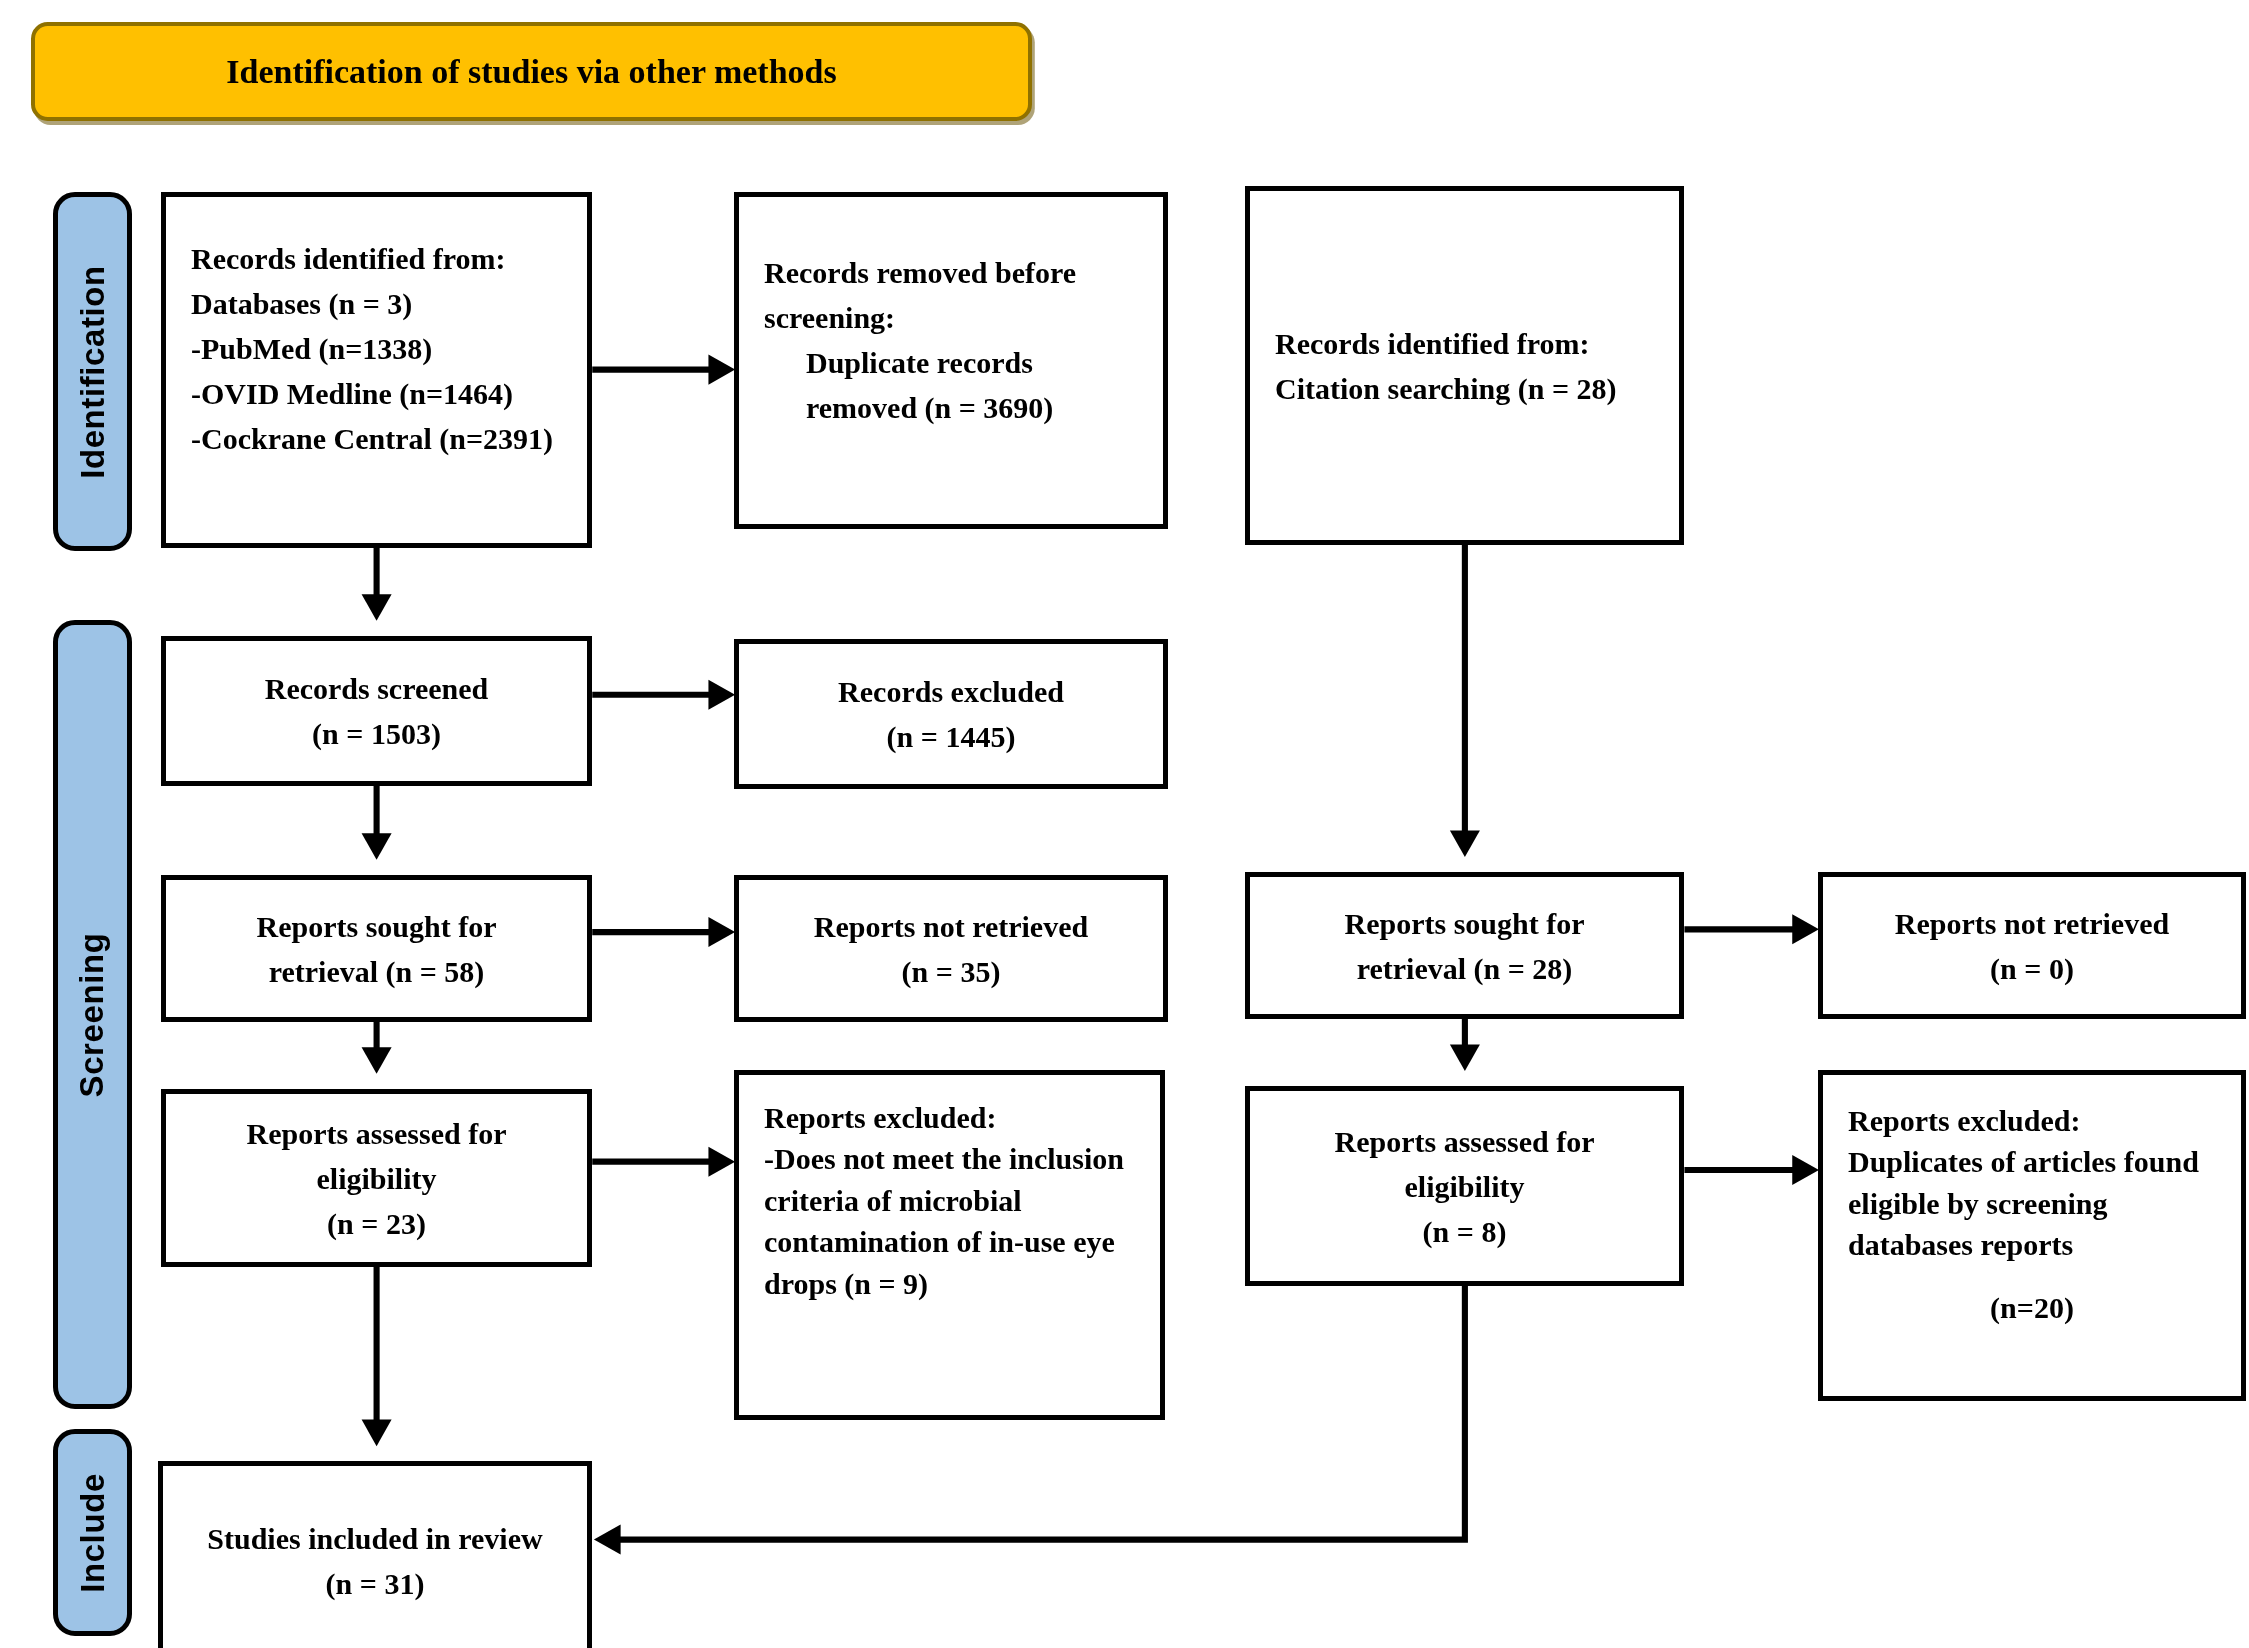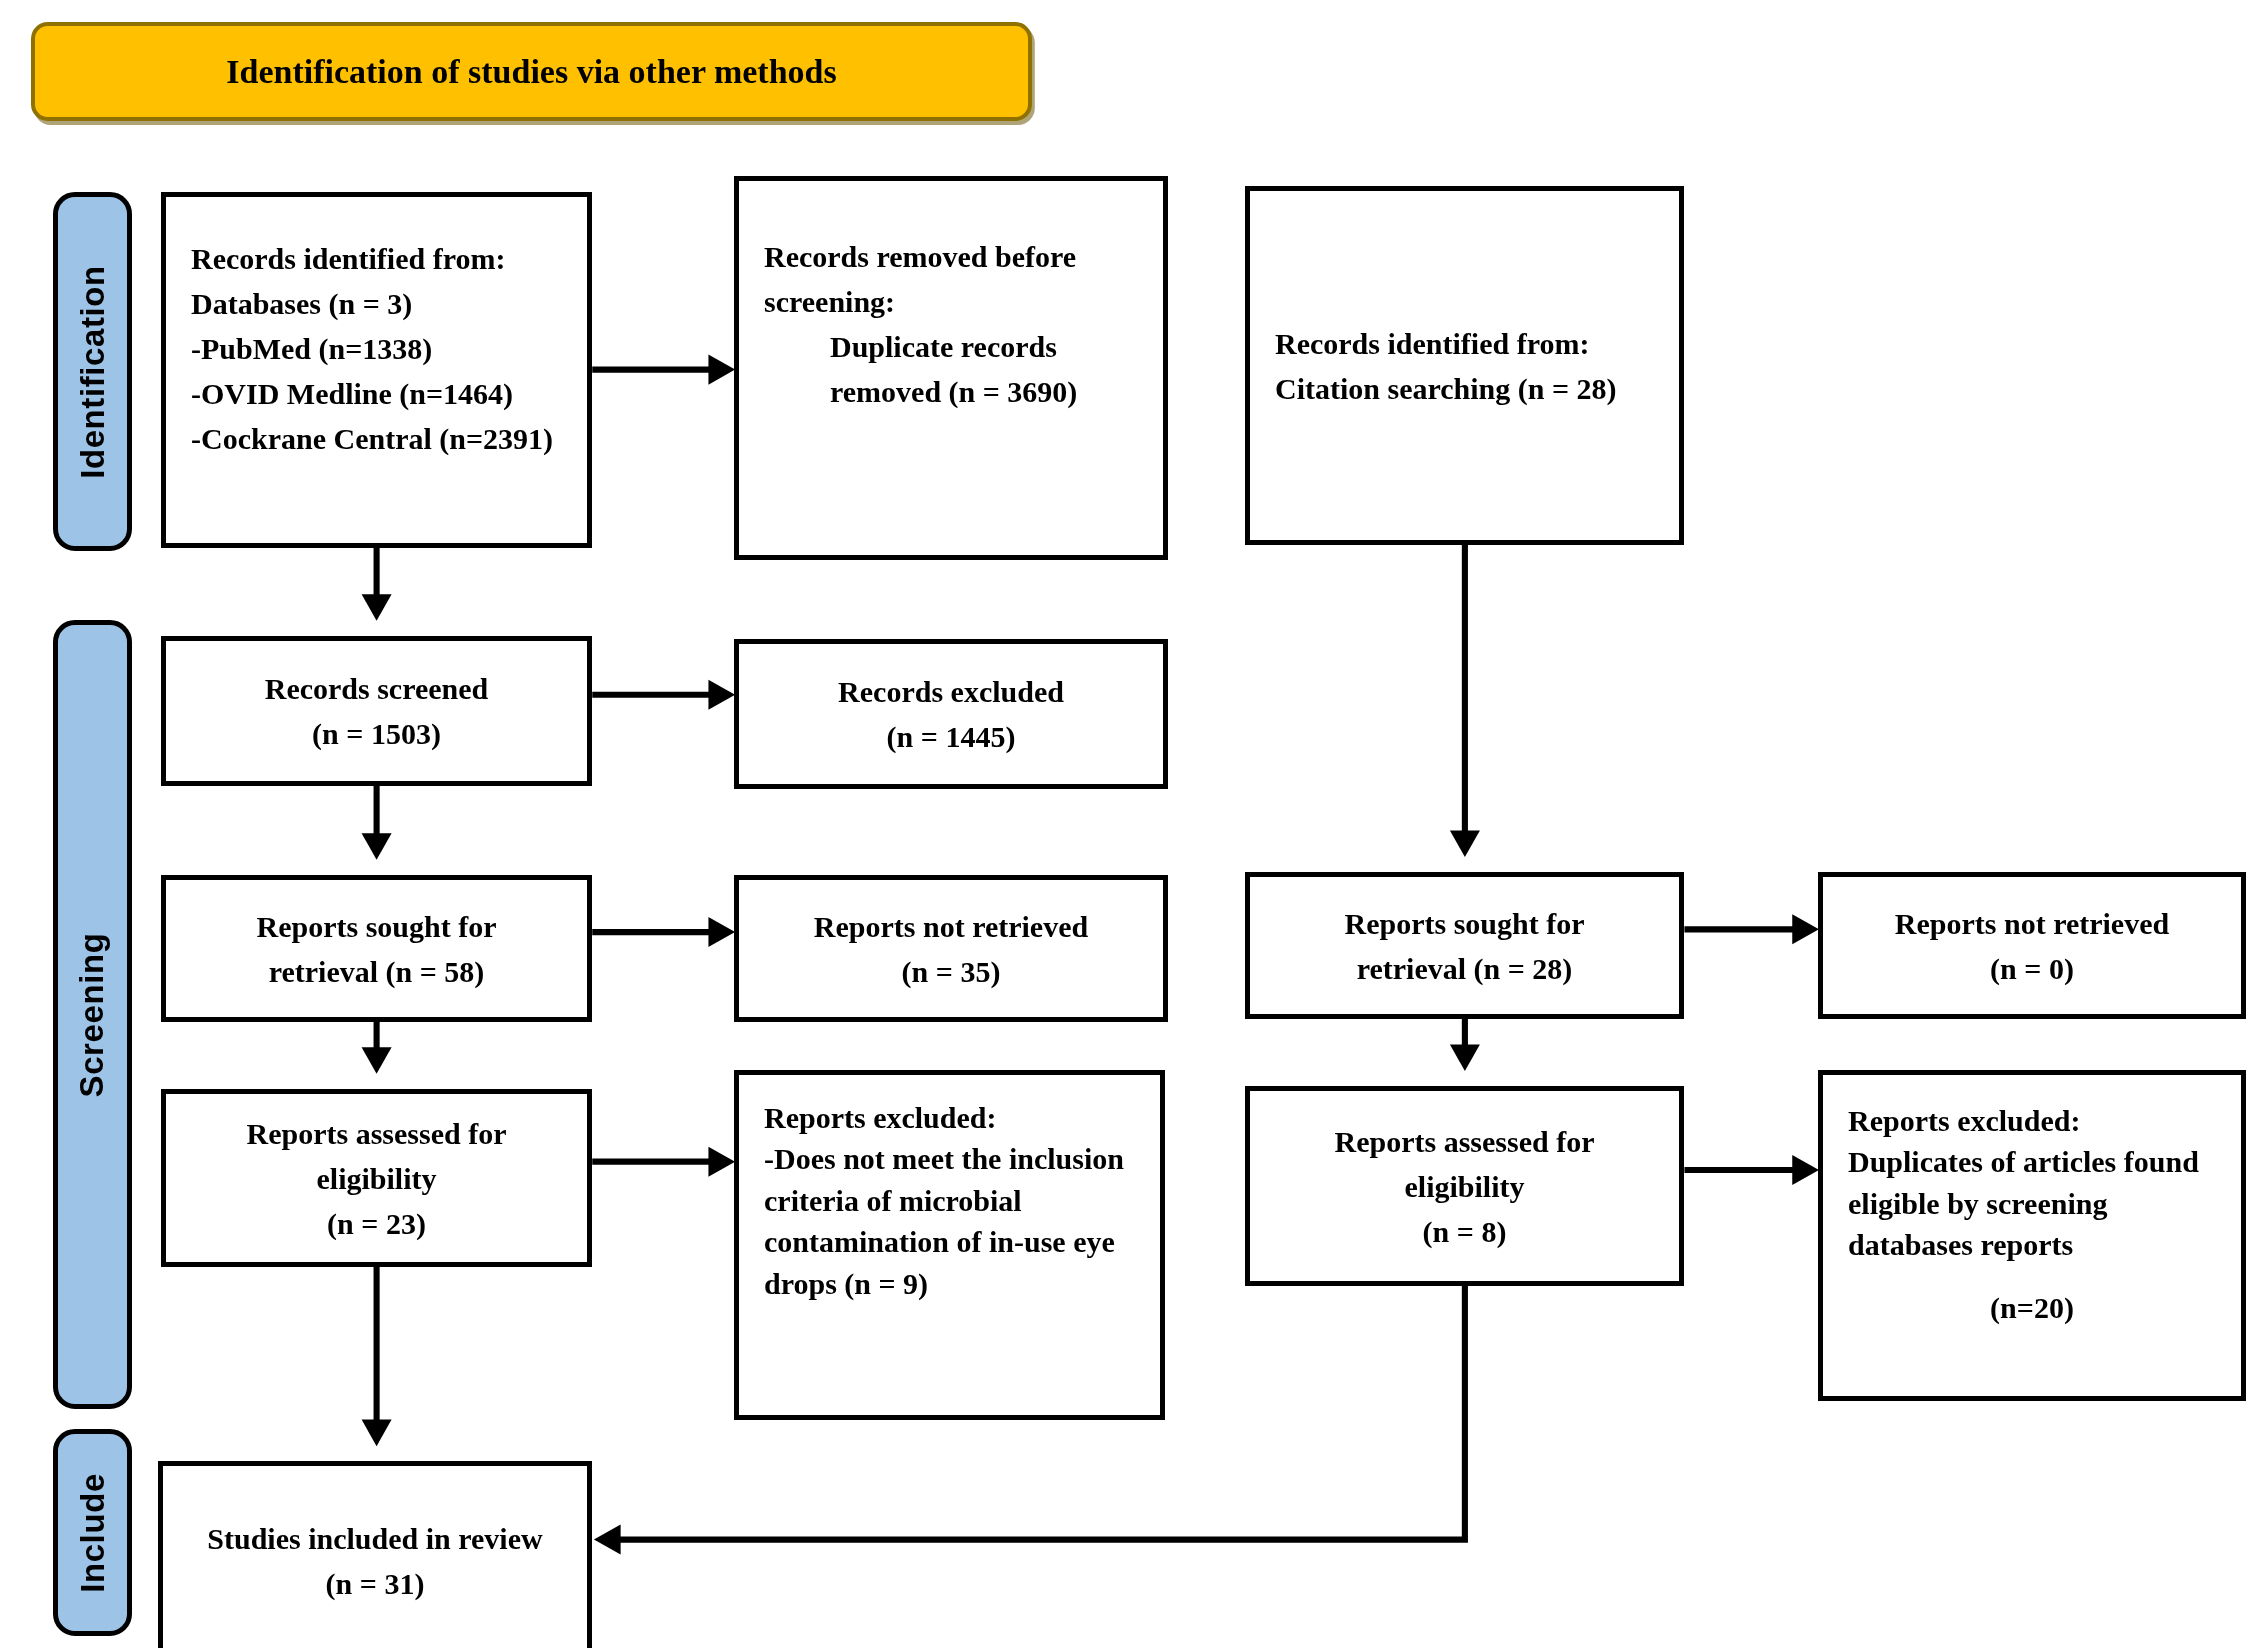--- a/index.html
+++ b/index.html
@@ -79,21 +79,21 @@
     text-align: center;
     margin-top: 16px;
   }
   .box.left {
     justify-content: center;
     align-items: flex-start;
     text-align: left;
     padding: 16.7px 25px;
   }
   .box.top { justify-content: flex-start; }
-  .box .indent { margin-left: 66px; font-family: Liberation Serif, serif; }
+  .box .indent { margin-left: 42px; font-family: Liberation Serif, serif; }
   .box.tight { line-height: 1.38; }
   .box .selfcenter { align-self: center; text-align: center; margin-top: 21px; }
 </style>
 </head>
 <body>
 
 <div class="canvas">
 
   <svg class="arrows" viewBox="0 0 4047 2965" xmlns="http://www.w3.org/2000/svg">
     <g>
@@ -165,21 +165,21 @@
   </div>
 
   <div class="box left top" style="left:161px; top:192px; width:431px; height:356px; padding-top:39px;">
     <span>Records identified from:</span>
     <span>Databases (n = 3)</span>
     <span>-PubMed (n=1338)</span>
     <span>-OVID Medline (n=1464)</span>
     <span>-Cockrane Central (n=2391)</span>
   </div>
 
-  <div class="box left top" style="left:734px; top:176px; width:434px; height:384px; padding-top:53px;">
+  <div class="box left top" style="left:734px; top:192px; width:434px; height:337px; padding-top:53px;">
     <span>Records removed before screening:</span>
     <span class="indent">Duplicate records removed (n = 3690)</span>
   </div>
 
   <div class="box left" style="left:1245px; top:186px; width:439px; height:359px;">
     <span>Records identified from:</span>
     <span>Citation searching (n = 28)</span>
   </div>
 
   <div class="box center" style="left:161px; top:620px; width:431px; height:150px;">

